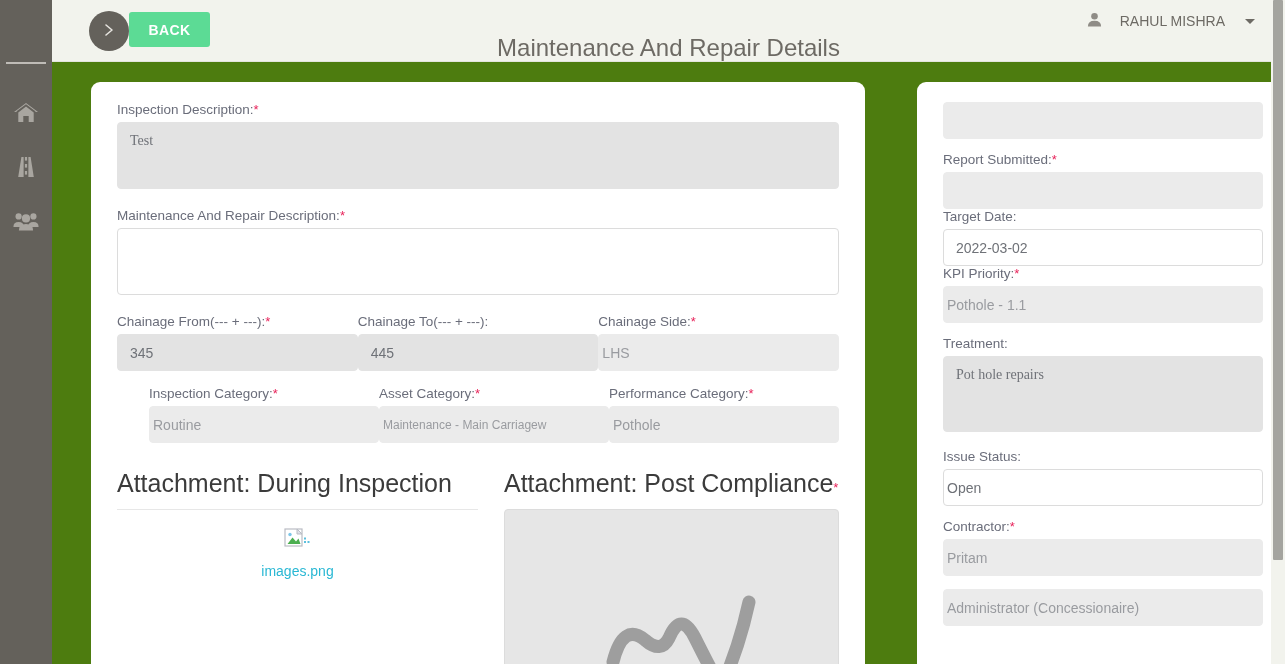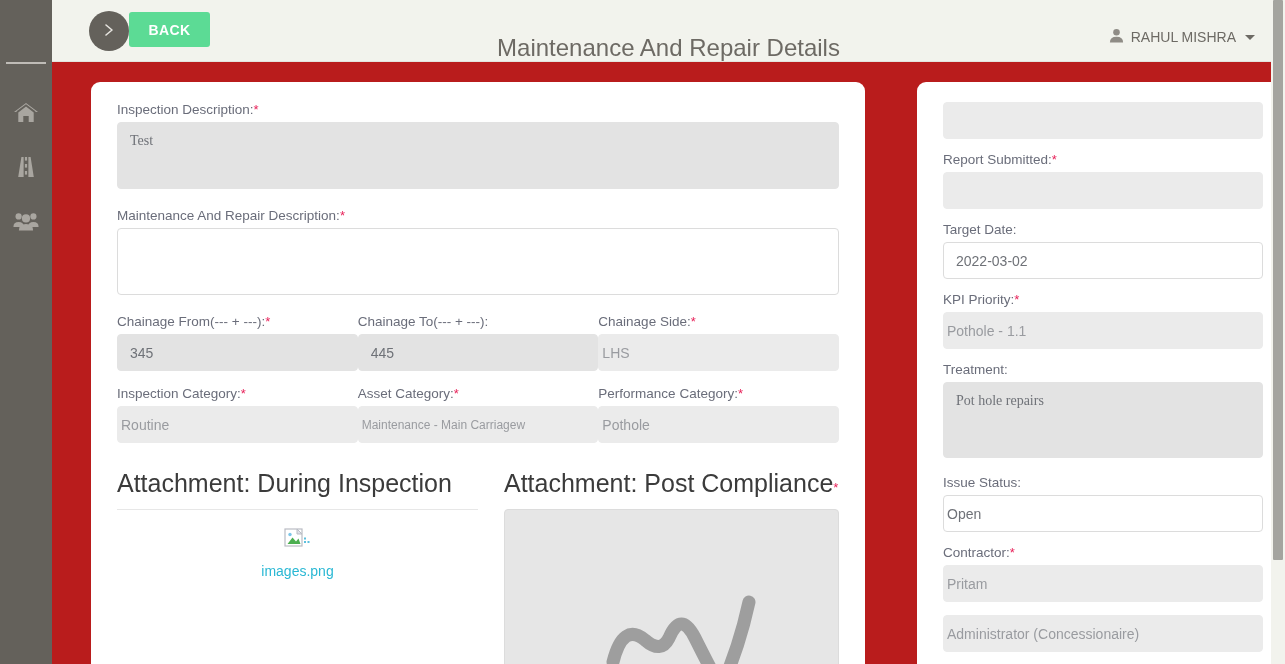--- a/index.html
+++ b/index.html
@@ -50,36 +50,36 @@
     border: none; border-radius: 3px; cursor: pointer;
     font-size: 14px; font-weight: bold; letter-spacing: .4px;
     font-family: "Liberation Sans", sans-serif;
   }
   #page-title {
     position: absolute; left: 0; top: 16px; width: 1233px; height: 62px;
     line-height: 64px; text-align: center;
     font-size: 24px; color: #6d6a64; font-weight: 400;
   }
   #user-menu {
-    position: absolute; right: 30px; top: 28px;
-    display: flex; align-items: center; gap: 7px;
+    position: absolute; right: 30px; top: 12px;
+    display: flex; align-items: center; gap: 18px;
     font-size: 14px; color: #6d6a64; cursor: pointer;
   }
   #user-menu .caret {
     width: 0; height: 0; margin-left: 2px;
     border-left: 5px solid transparent;
     border-right: 5px solid transparent;
     border-top: 5px solid #6d6a64;
   }
 
   
   #content {
     position: absolute; left: 52px; top: 62px;
     width: 1233px; height: 602px;
-    background: #b91c1c;
+    background: #4d7c0f;
   }
   .card {
     position: absolute;
     background: #ffffff;
     border-radius: 9px;
   }
   #card-left  { left: 39px;  top: 20px; width: 774px; }
   #card-right { left: 865px; top: 20px; width: 372px; }
 
   
@@ -260,21 +260,21 @@
       <div>
         <div class="fld-label">
           <span>Chainage Side:</span><span class="req">*</span>
         </div>
         <select class="ctl disabled" disabled="">
           <option>LHS</option>
         </select>
       </div>
     </div>
 
-    <div class="row3" style="margin-bottom:26px;">
+    <div class="row3" style="margin-bottom:26px;margin-left:32px;">
       <div>
         <div class="fld-label">
           <span>Inspection Category:</span><span class="req">*</span>
         </div>
         <select class="ctl disabled" disabled="">
           <option>Routine</option>
         </select>
       </div>
       <div>
         <div class="fld-label">
@@ -332,30 +332,30 @@
   </div>
 
   <div class="card" id="card-right" style="padding: 20px 26px 26px 26px; height: 640px;">
 
     <div style="margin-bottom:13px;">
       <select class="ctl disabled" disabled="">
         <option></option>
       </select>
     </div>
 
-    <div style="margin-bottom:13px;">
+    <div style="">
       <div class="fld-label">
         <span>Report Submitted:</span><span class="req">*</span>
       </div>
       <select class="ctl disabled" disabled="">
         <option></option>
       </select>
     </div>
 
-    <div style="margin-bottom:13px;">
+    <div style="margin-bottom:0;">
       <div class="fld-label">
         <span>Target Date:</span><span class="req"></span>
       </div>
       <input class="ctl enabled" type="text" value="2022-03-02" style="">
     </div>
 
     <div style="margin-bottom:13px;">
       <div class="fld-label">
         <span>KPI Priority:</span><span class="req">*</span>
       </div>

